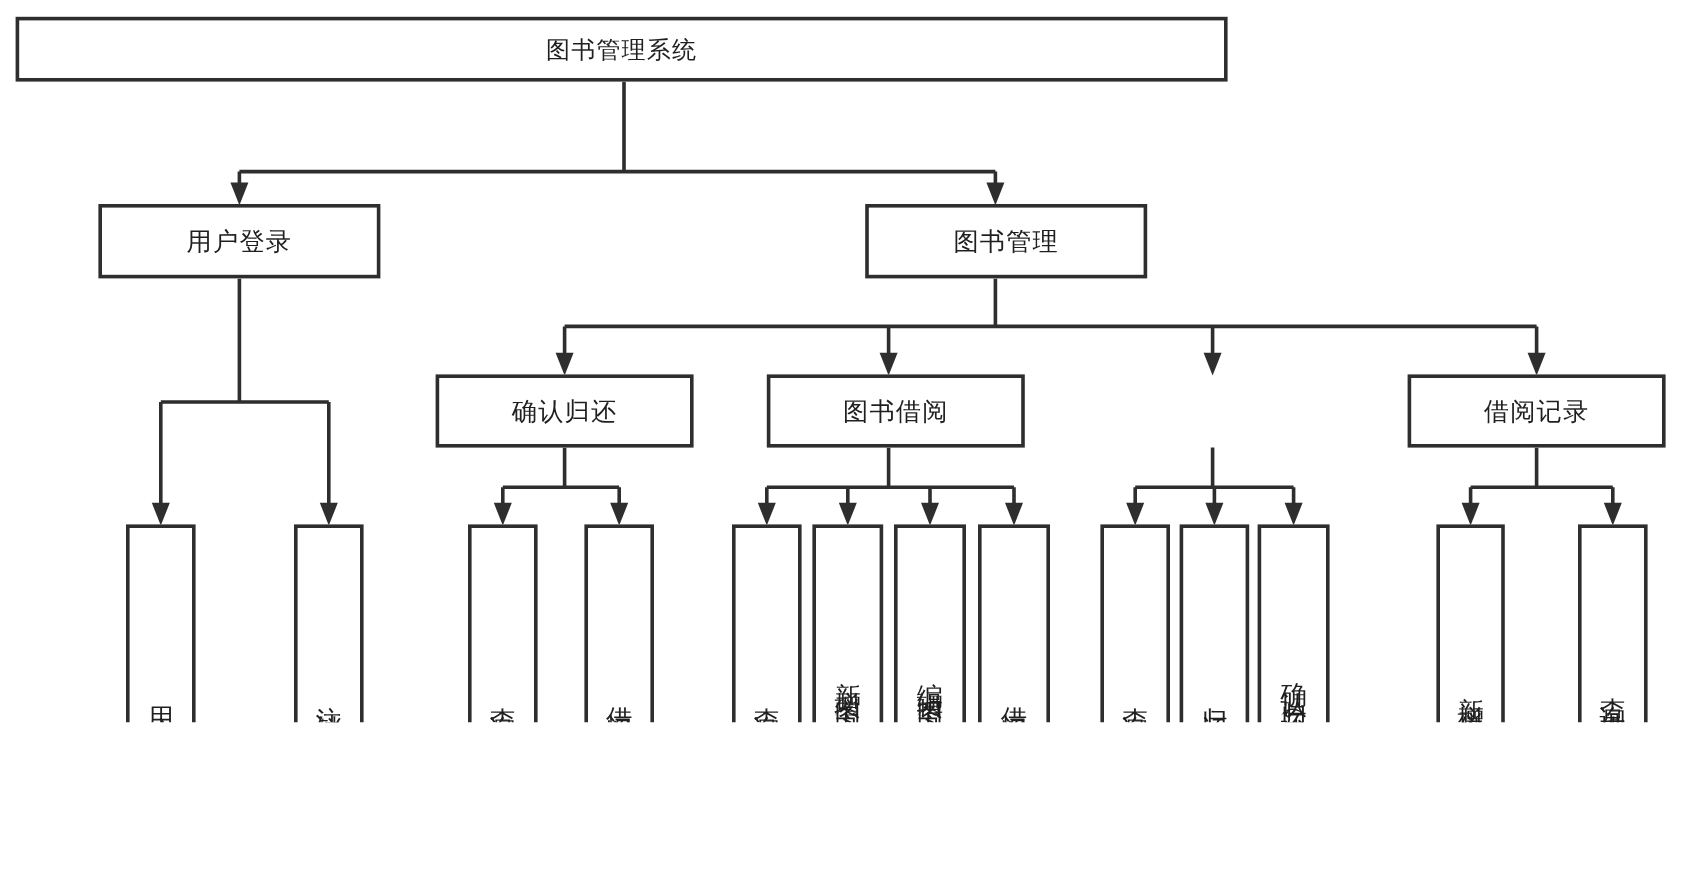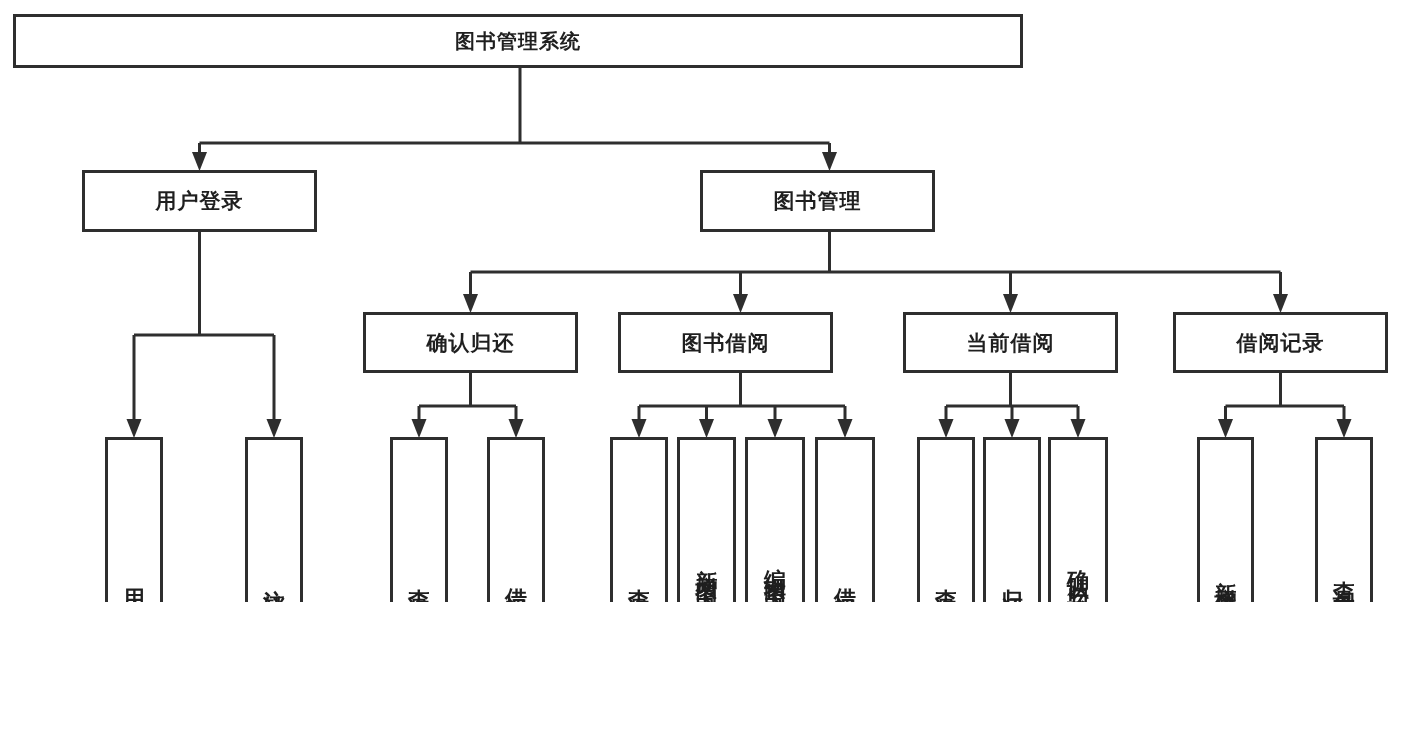--- a/index.html
+++ b/index.html
@@ -7,21 +7,20 @@
     padding: 0;
     background: #ffffff;
     font-family: "Liberation Sans", sans-serif;
   }
   #canvas {
     position: relative;
     width: 1405px;
     height: 602px;
     background: #ffffff;
     overflow: hidden;
-    font-weight: bold;
   }
   #connectors {
     position: absolute;
     left: 0; top: 0;
     width: 1405px;
     height: 747px;
     z-index: 1;
     pointer-events: none;
   }
   .node {
@@ -108,25 +107,24 @@
     <polygon class="head" points="938.5,419 953.5,419 946,438"></polygon>
     <polygon class="head" points="1004.5,419 1019.5,419 1012,438"></polygon>
     <polygon class="head" points="1070.5,419 1085.5,419 1078,438"></polygon>
     <polygon class="head" points="1218,419 1233,419 1225.5,438"></polygon>
     <polygon class="head" points="1336.5,419 1351.5,419 1344,438"></polygon>
   </svg>
 
   <div class="node hbox root" style="left:13px; top:14px; width:1010px; height:54px;">图书管理系统</div>
 
   <div class="node hbox" style="left:82px; top:170px; width:235px; height:62px;">用户登录</div>
-  <div class="node hbox" style="left:700px; top:170px; width:235px; height:62px;">图书管理</div>
+  <div class="node hbox" style="left:721px; top:170px; width:235px; height:62px;">图书管理</div>
 
   <div class="node hbox" style="left:363px; top:312px; width:215px; height:61px;">确认归还</div>
-  <div class="node hbox" style="left:618px; top:312px; width:215px; height:61px;">图书借阅</div>
-  <div class="node hbox" style="left:903px; top:312px; width:215px; height:61px;">当前借阅</div>
+  <div class="node hbox" style="left:639px; top:312px; width:215px; height:61px;">图书借阅</div>
   <div class="node hbox" style="left:1173px; top:312px; width:215px; height:61px;">借阅记录</div>
 
   <div class="node vbox" style="left:105px; top:437px; width:58px; height:300px;">
     <span>用户登录</span>
   </div>
   <div class="node vbox" style="left:245px; top:437px; width:58px; height:300px;">
     <span>注销登录</span>
   </div>
 
   <div class="node vbox" style="left:390px; top:437px; width:58px; height:300px;">

